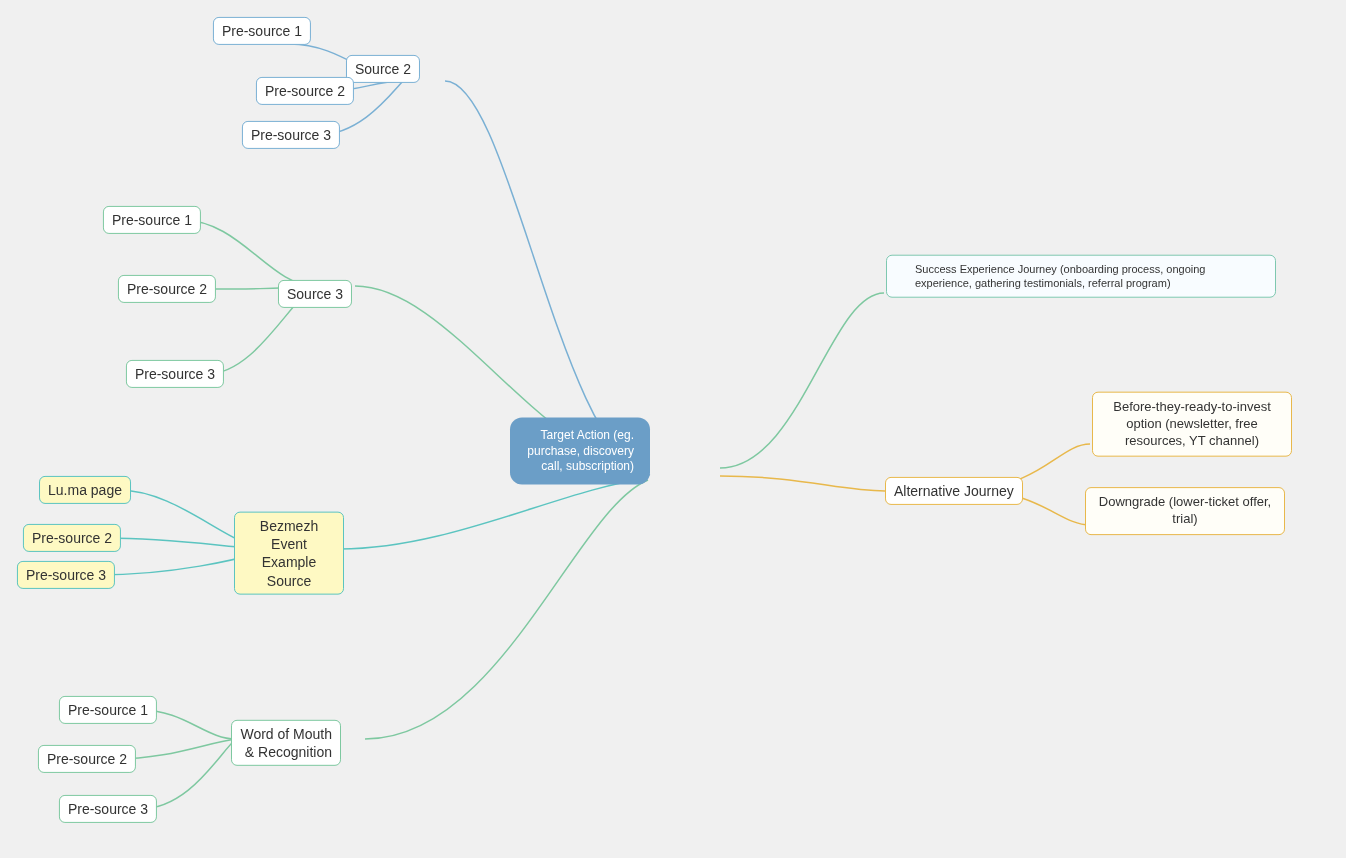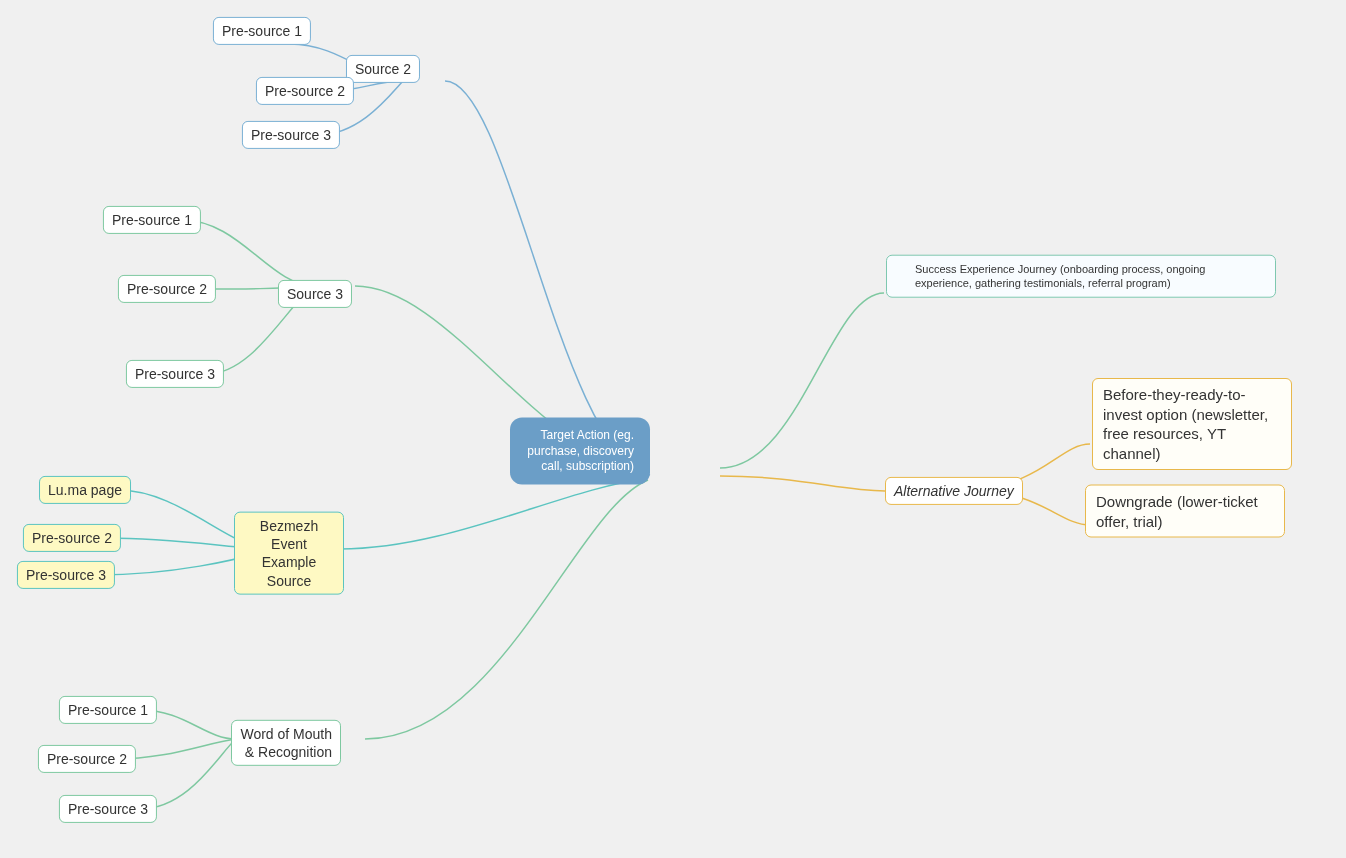--- a/index.html
+++ b/index.html
@@ -67,22 +67,22 @@
       font-size: 11px;
       text-align: left;
       padding: 6px 10px;
     }
     .node-outcome-yellow {
       background: #fffef8;
       border: 1.5px solid #e8b84b;
       color: #333;
       white-space: normal;
       width: 200px;
-      font-size: 15px;
-      text-align: left;
+      font-size: 13px;
+      text-align: center;
       padding: 6px 10px;
     }
   </style>
 </head>
 <body>
 
 <svg id="mindmap-canvas" xmlns="http://www.w3.org/2000/svg">
 
   <path d="M 290 44 C 340 44 370 81 403 81" stroke="#7ab0d4" stroke-width="1.5" fill="none"></path>
 
@@ -143,17 +143,17 @@
 <div class="node node-teal" style="left:72px; top:538px; transform:translate(-50%,-50%);">Pre-source 2</div>
 <div class="node node-teal" style="left:66px; top:575px; transform:translate(-50%,-50%);">Pre-source 3</div>
 
 <div class="node node-green" style="left:286px; top:743px; transform:translate(-50%,-50%); white-space:normal; width:110px; text-align:right;">Word of Mouth &amp; Recognition</div>
 <div class="node node-green" style="left:108px; top:710px; transform:translate(-50%,-50%);">Pre-source 1</div>
 <div class="node node-green" style="left:87px; top:759px; transform:translate(-50%,-50%);">Pre-source 2</div>
 <div class="node node-green" style="left:108px; top:809px; transform:translate(-50%,-50%);">Pre-source 3</div>
 
 <div class="node node-outcome" style="left:886px; top:276px; transform:translate(0,-50%);padding-left:28px;">Success Experience Journey (onboarding process, ongoing experience, gathering testimonials, referral program)</div>
 
-<div class="node node-yellow" style="left:885px; top:491px; transform:translate(0,-50%);font-style:italic;">Alternative Journey</div>
+<div class="node node-yellow" style="left:885px; top:491px; transform:translate(0,-50%);">Alternative Journey</div>
 
 <div class="node node-outcome-yellow" style="left:1092px; top:424px; transform:translate(0,-50%);">Before-they-ready-to-invest option (newsletter, free resources, YT channel)</div>
 
 <div class="node node-outcome-yellow" style="left:1085px; top:511px; transform:translate(0,-50%);">Downgrade (lower-ticket offer, trial)</div>
 
 </body></html>

